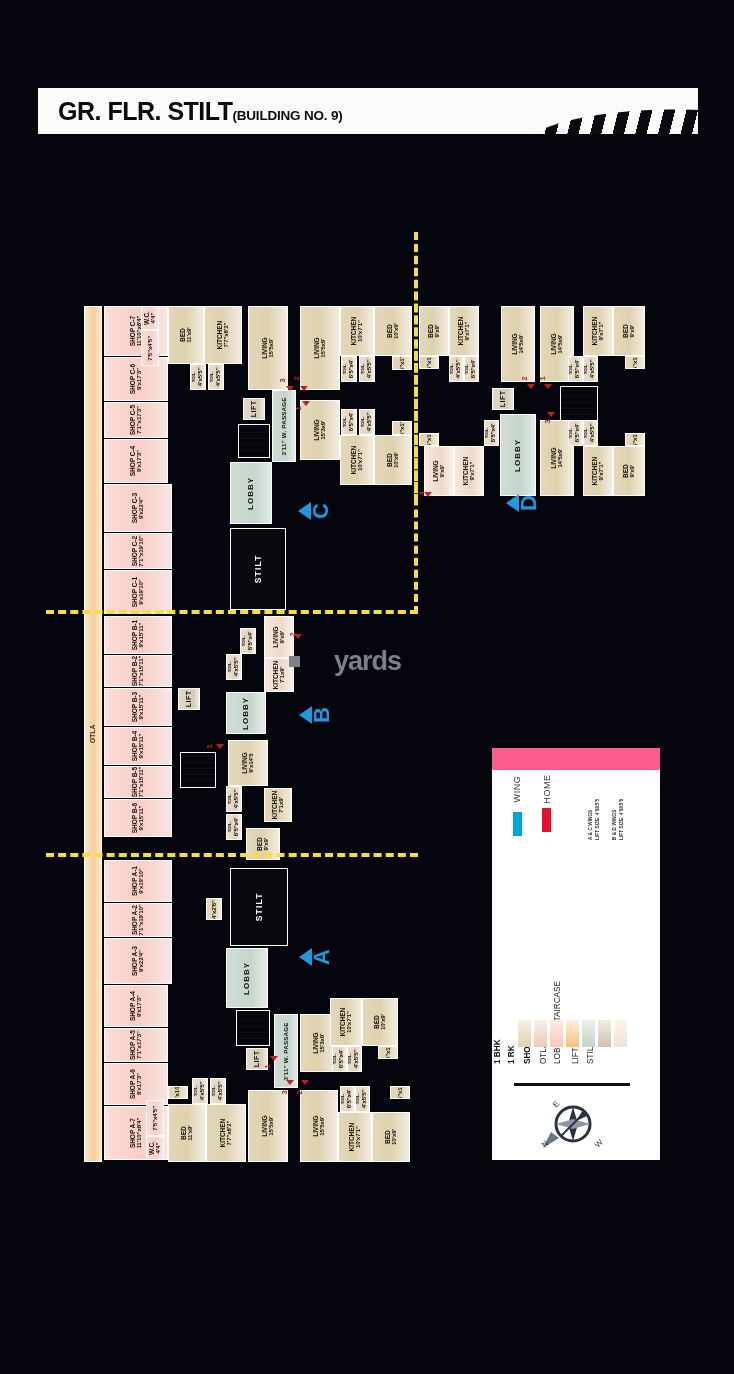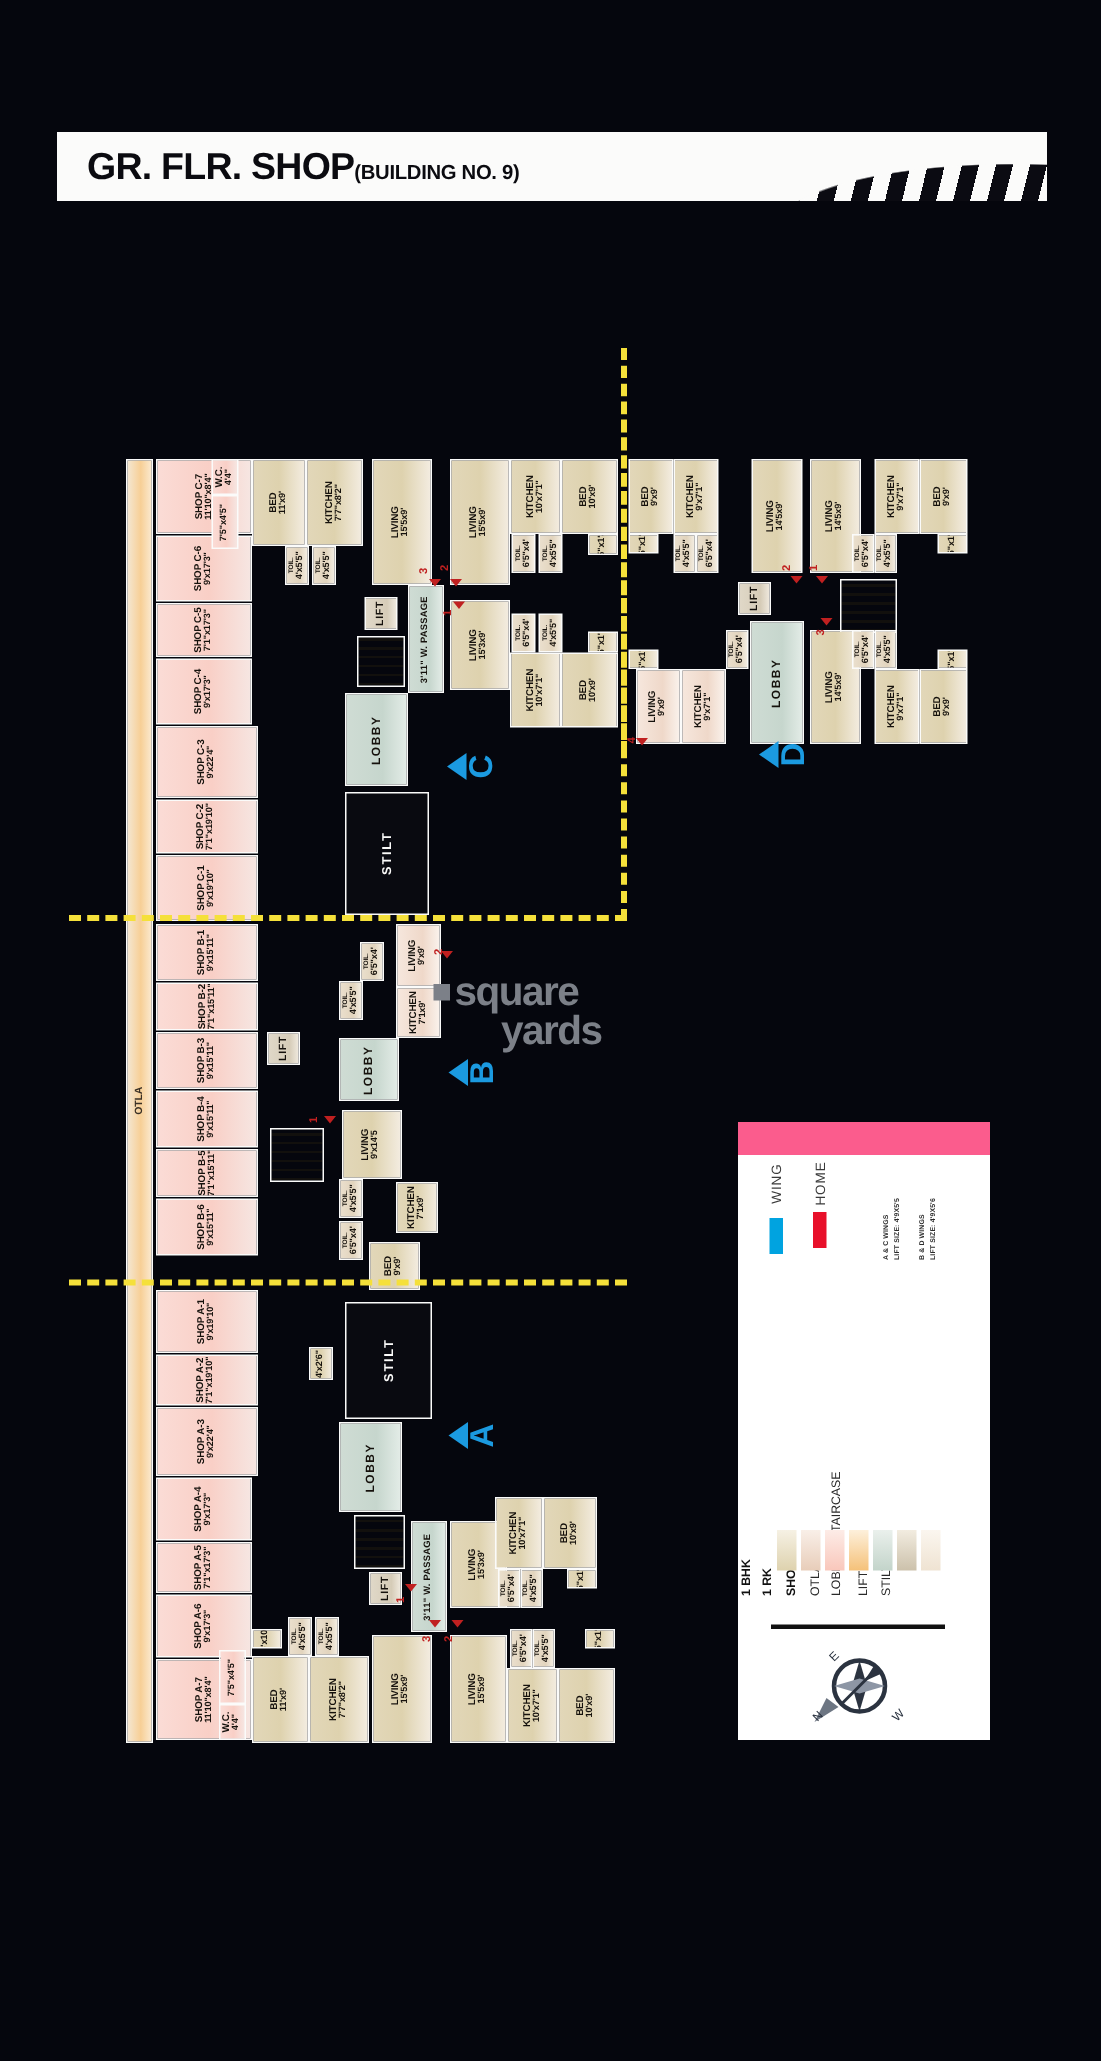--- a/index.html
+++ b/index.html
@@ -116,21 +116,21 @@
               color:#7c8088; font-weight:700; line-height:0.96; }
   #wm1{ font-size:27px; letter-spacing:-1px; }
   #wm2{ font-size:27px; letter-spacing:-1px; margin-left:31px; }
   #wm-sq{ position:absolute; left:-14px; top:7px; width:11px; height:11px; background:#7c8088; }
 </style>
 </head>
 <body>
 
 <div id="header">
   <div id="header-title">
-    <span>GR. FLR. SHOP</span><span id="header-sub">(BUILDING NO. 9)</span>
+    <span>GR. FLR. STILT</span><span id="header-sub">(BUILDING NO. 9)</span>
   </div>
   <div id="header-stripes"></div>
 </div>
 
 <div id="plan">
 
   <div class="rm otla" style="left:84px;top:306px;width:18px;height:856px;">
     <span>OTLA</span>
   </div>
 
@@ -774,21 +774,20 @@
   <div class="enum" style="left:265px;top:1062px;"><span>1</span></div>
   <div class="earrow" style="left:270px;top:1056px;"></div>
   <div class="enum" style="left:297px;top:1088px;"><span>2</span></div>
   <div class="earrow" style="left:301px;top:1080px;"></div>
   <div class="enum" style="left:282px;top:1088px;"><span>3</span></div>
   <div class="earrow" style="left:286px;top:1080px;"></div>
 </div>
 
 <div id="watermark">
   <div id="wm-sq"></div>
-  <div id="wm1">square</div>
   <div id="wm2">yards</div>
 </div>
 
 <div id="legend">
   <div id="legend-bar"></div>
 
   <div id="wing-home">
     <div class="wh-col" style="left:6px;top:0;">
       <div class="wh-txt" style="margin-bottom:18px;">WING</div>
       <div class="wh-sw" style="background:#00a3e0;"></div>

